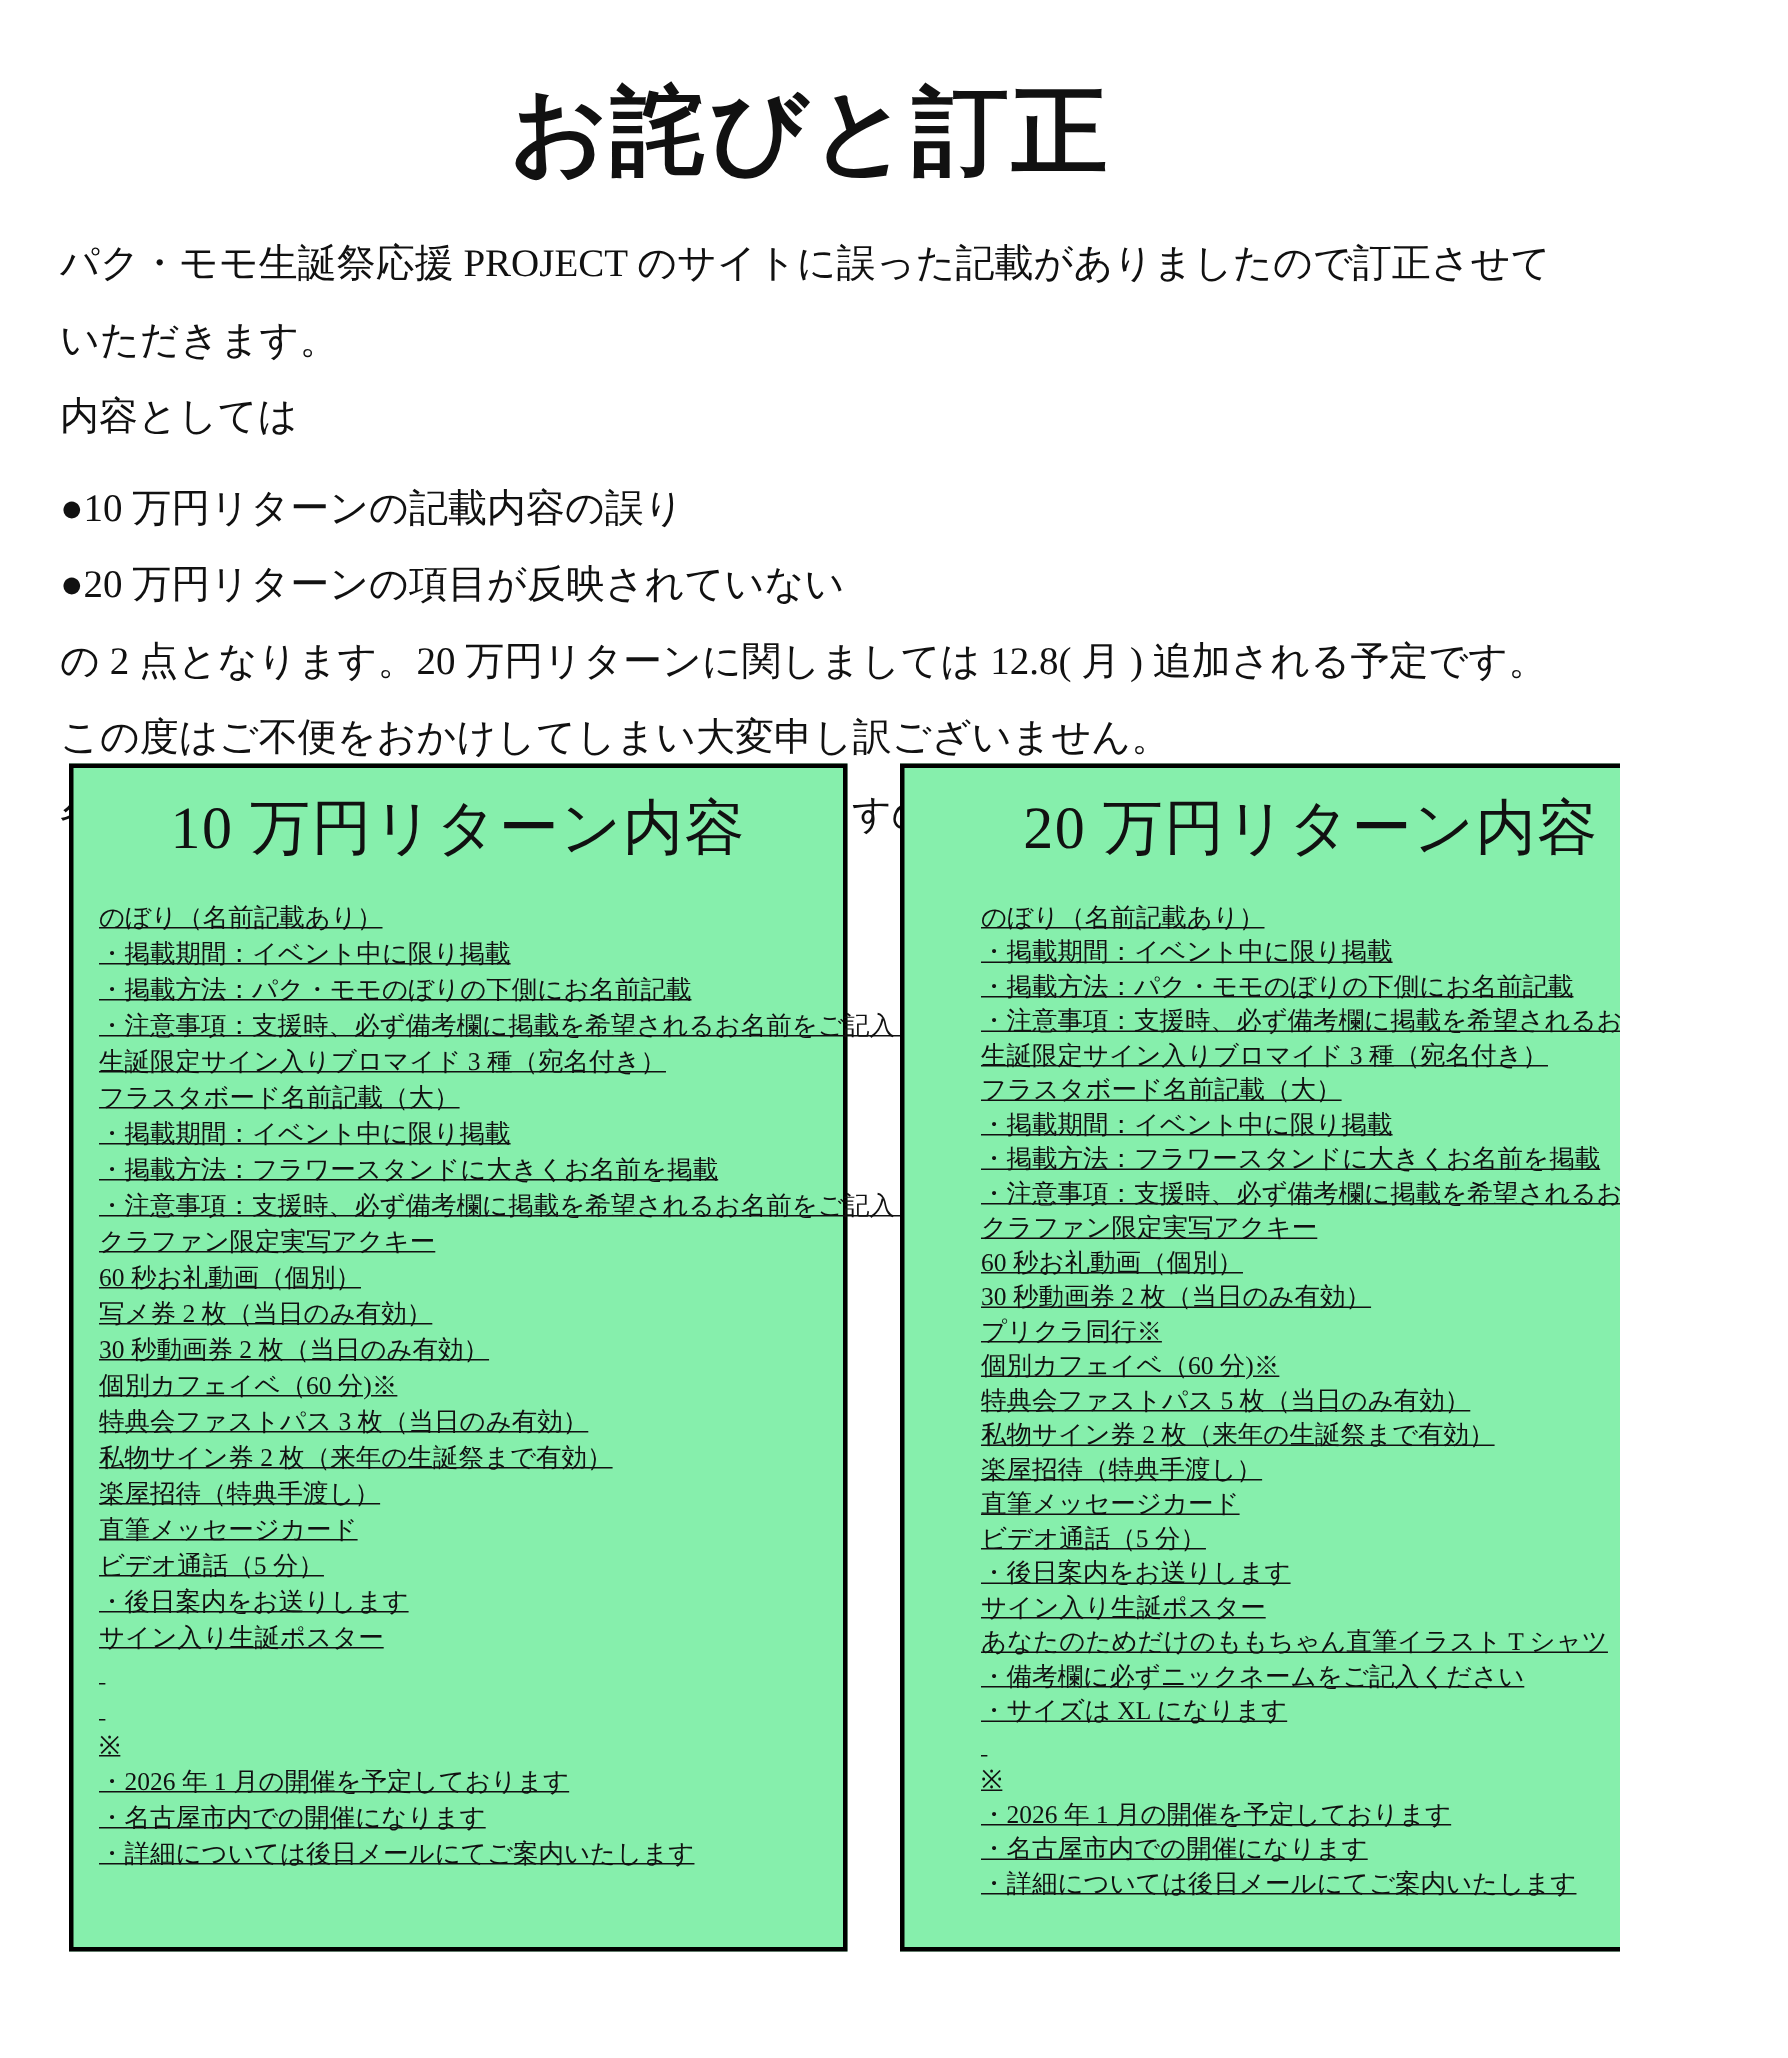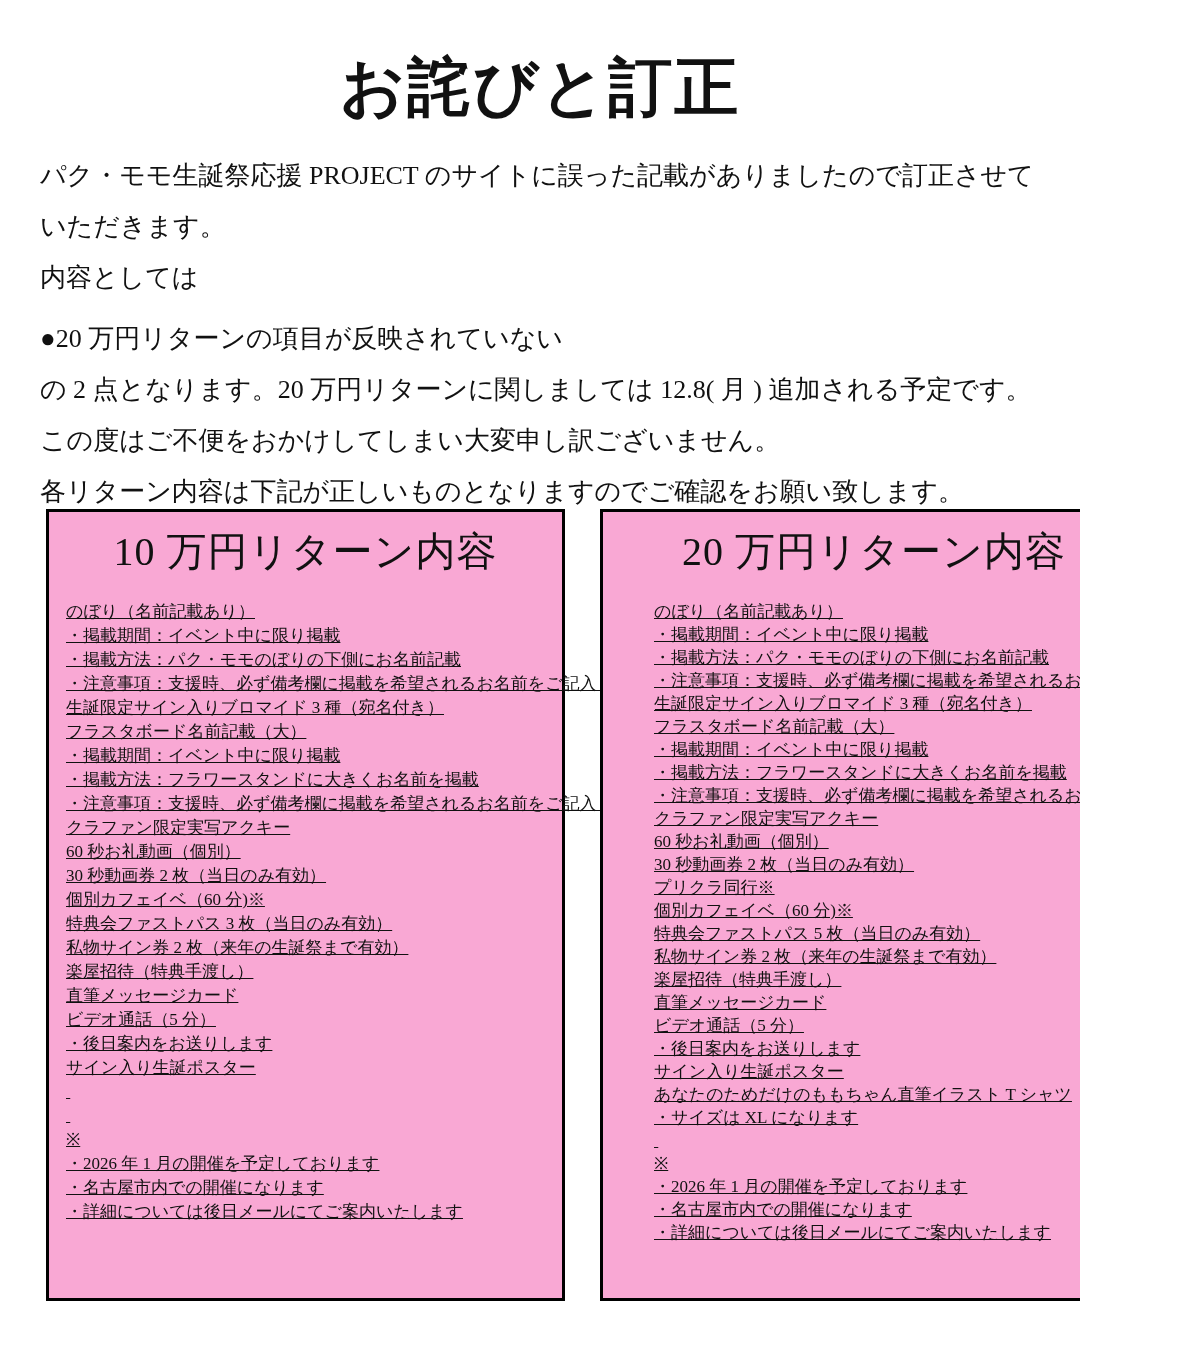--- a/index.html
+++ b/index.html
@@ -29,21 +29,21 @@
   }
   .intro-line { min-height: 43px; }
   
   .intro .intro-line:nth-child(3) { margin-top: 10px; }
 
   .return-box {
     position: absolute;
     top: 509px;
     height: 792px;
     border: 3px solid #000000;
-    background: #f9a8d4;
+    background: #86efac;
   }
   .box-left  { left: 46px;  width: 519px; }
   .box-right { left: 600px; width: 548px; }
 
   .box-header {
     margin-top: 16px;
     text-align: center;
     font-size: 40px;
     line-height: 48px;
     letter-spacing: 1px;
@@ -59,40 +59,42 @@
 </head>
 <body>
 
 <div class="page">
 
   <div class="title">お詫びと訂正</div>
 
   <div class="intro">
       <div class="intro-line">パク・モモ生誕祭応援 PROJECT のサイトに誤った記載がありましたので訂正させていただきます。</div>
       <div class="intro-line">内容としては</div>
+      <div class="intro-line">●10 万円リターンの記載内容の誤り</div>
       <div class="intro-line">●20 万円リターンの項目が反映されていない</div>
       <div class="intro-line">の 2 点となります。20 万円リターンに関しましては 12.8( 月 ) 追加される予定です。</div>
       <div class="intro-line">この度はご不便をおかけしてしまい大変申し訳ございません。</div>
       <div class="intro-line">各リターン内容は下記が正しいものとなりますのでご確認をお願い致します。</div>
     </div>
 
   <div class="return-box box-left">
     <div class="box-header">10 万円リターン内容</div>
     <div class="box-body">
         <div class="box-line">のぼり（名前記載あり）</div>
         <div class="box-line">・掲載期間：イベント中に限り掲載</div>
         <div class="box-line">・掲載方法：パク・モモのぼりの下側にお名前記載</div>
         <div class="box-line">・注意事項：支援時、必ず備考欄に掲載を希望されるお名前をご記入ください</div>
         <div class="box-line">生誕限定サイン入りブロマイド 3 種（宛名付き）</div>
         <div class="box-line">フラスタボード名前記載（大）</div>
         <div class="box-line">・掲載期間：イベント中に限り掲載</div>
         <div class="box-line">・掲載方法：フラワースタンドに大きくお名前を掲載</div>
         <div class="box-line">・注意事項：支援時、必ず備考欄に掲載を希望されるお名前をご記入ください</div>
         <div class="box-line">クラファン限定実写アクキー</div>
         <div class="box-line">60 秒お礼動画（個別）</div>
+        <div class="box-line">写メ券 2 枚（当日のみ有効）</div>
         <div class="box-line">30 秒動画券 2 枚（当日のみ有効）</div>
         <div class="box-line">個別カフェイベ（60 分)※</div>
         <div class="box-line">特典会ファストパス 3 枚（当日のみ有効）</div>
         <div class="box-line">私物サイン券 2 枚（来年の生誕祭まで有効）</div>
         <div class="box-line">楽屋招待（特典手渡し）</div>
         <div class="box-line">直筆メッセージカード</div>
         <div class="box-line">ビデオ通話（5 分）</div>
         <div class="box-line">・後日案内をお送りします</div>
         <div class="box-line">サイン入り生誕ポスター</div>
         <div class="box-line">&nbsp;</div>
@@ -122,20 +124,21 @@
         <div class="box-line">プリクラ同行※</div>
         <div class="box-line">個別カフェイベ（60 分)※</div>
         <div class="box-line">特典会ファストパス 5 枚（当日のみ有効）</div>
         <div class="box-line">私物サイン券 2 枚（来年の生誕祭まで有効）</div>
         <div class="box-line">楽屋招待（特典手渡し）</div>
         <div class="box-line">直筆メッセージカード</div>
         <div class="box-line">ビデオ通話（5 分）</div>
         <div class="box-line">・後日案内をお送りします</div>
         <div class="box-line">サイン入り生誕ポスター</div>
         <div class="box-line">あなたのためだけのももちゃん直筆イラスト T シャツ</div>
+        <div class="box-line">・備考欄に必ずニックネームをご記入ください</div>
         <div class="box-line">・サイズは XL になります</div>
         <div class="box-line">&nbsp;</div>
         <div class="box-line">※</div>
         <div class="box-line">・2026 年 1 月の開催を予定しております</div>
         <div class="box-line">・名古屋市内での開催になります</div>
         <div class="box-line">・詳細については後日メールにてご案内いたします</div>
       </div>
   </div>
 
 </div>

